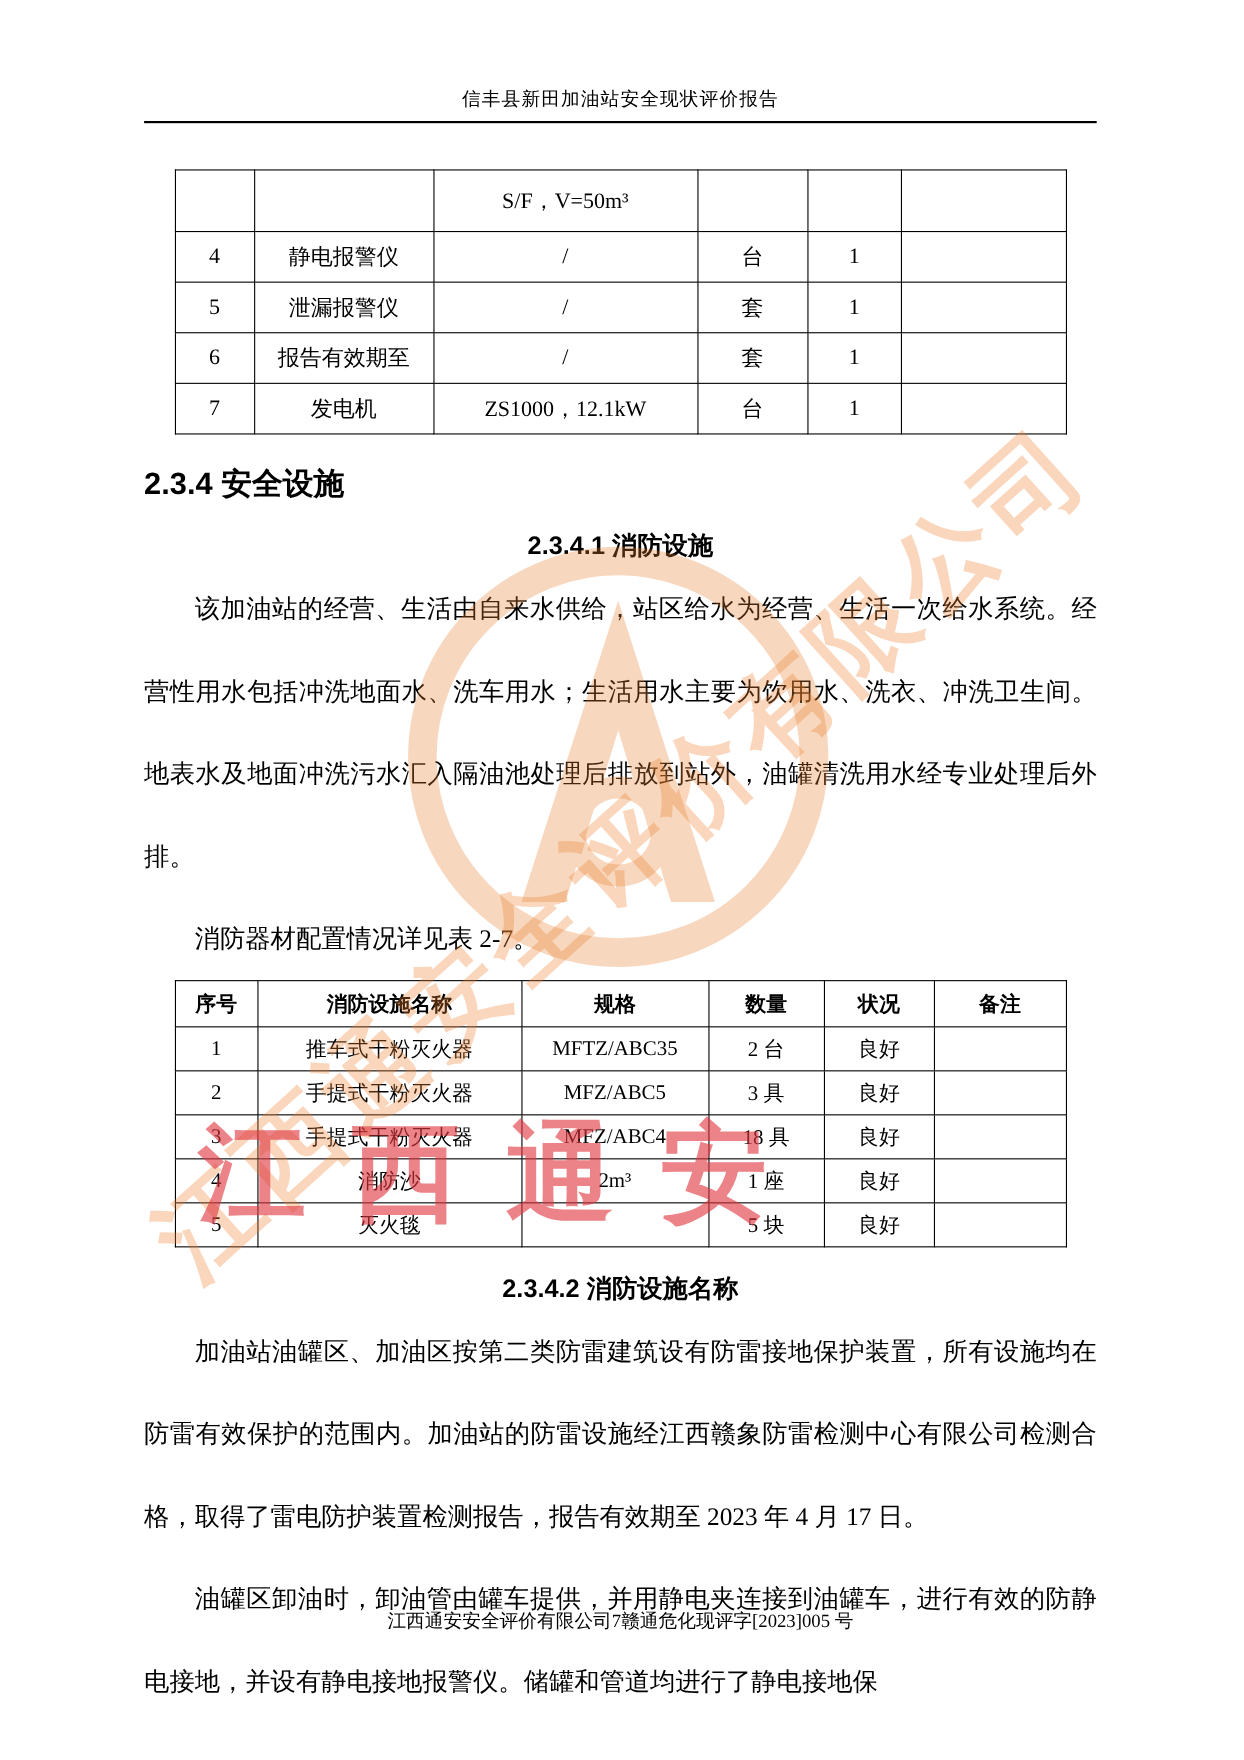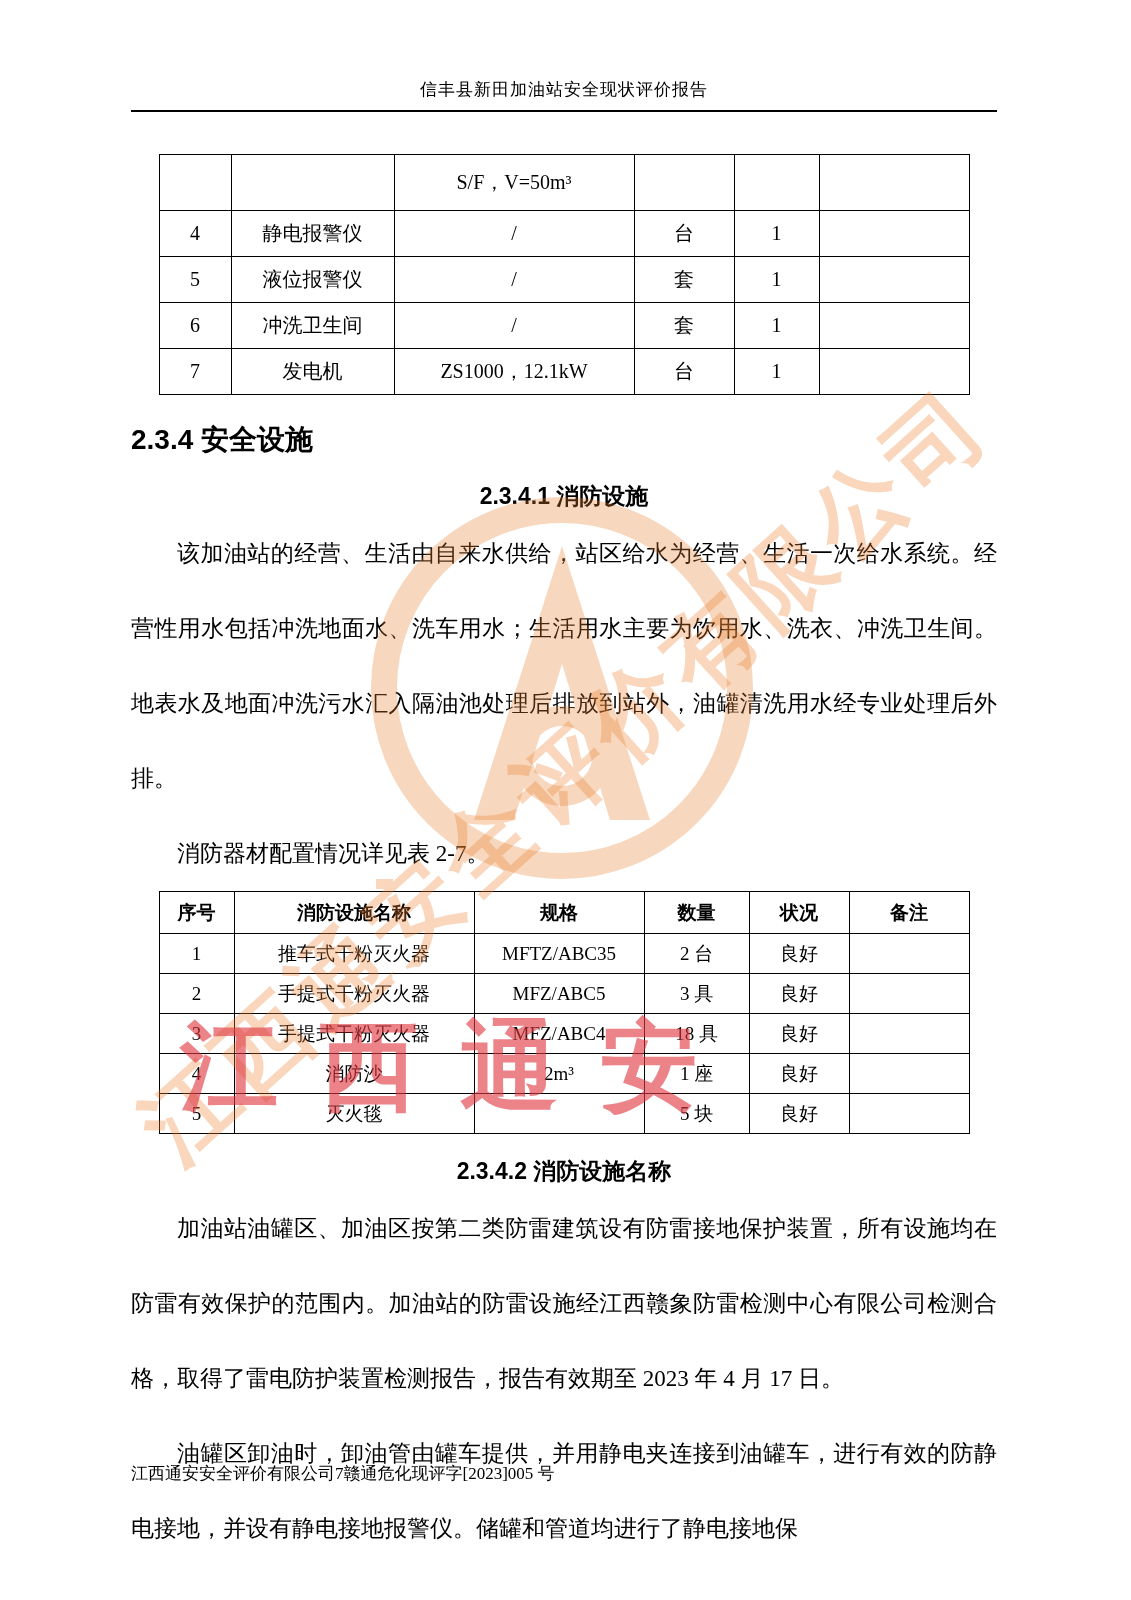--- a/index.html
+++ b/index.html
@@ -52,21 +52,21 @@
     margin-top:18px;
     margin-bottom:8px;
     font-family:"Liberation Sans","DejaVu Sans",sans-serif;
   }
   .t2 { width:810px; font-size:19px; }
   .t2 th { height:42px; font-size:19px; font-family:"Liberation Sans","DejaVu Sans",sans-serif; }
   .t2 td { height:40px; }
 
   .footer {
     position:absolute; left:131px; top:1462px; width:866px;
-    display:flex; justify-content:flex-start; align-items:baseline;
+    display:flex; justify-content:center; align-items:baseline;
     font-size:17px; z-index:1;
   }
 
   
   .wm { position:absolute; inset:0; pointer-events:none; z-index:2; }
   .wm-emblem { position:absolute; left:352px; top:468px; width:420px; height:460px; opacity:0.30; }
   .wm-diag {
     position:absolute; left:565px; top:775px;
     transform:translate(-50%,-50%) rotate(-42deg);
     font-size:92px; font-weight:bold;
@@ -112,29 +112,29 @@
       <tr>
         <td>4</td>
         <td>静电报警仪</td>
         <td>/</td>
         <td>台</td>
         <td>1</td>
         <td></td>
       </tr>
       <tr>
         <td>5</td>
-        <td>液位报警仪</td>
+        <td>泄漏报警仪</td>
         <td>/</td>
         <td>套</td>
         <td>1</td>
         <td></td>
       </tr>
       <tr>
         <td>6</td>
-        <td>冲洗卫生间</td>
+        <td>报告有效期至</td>
         <td>/</td>
         <td>套</td>
         <td>1</td>
         <td></td>
       </tr>
       <tr>
         <td>7</td>
         <td>发电机</td>
         <td>ZS1000，12.1kW</td>
         <td>台</td>

